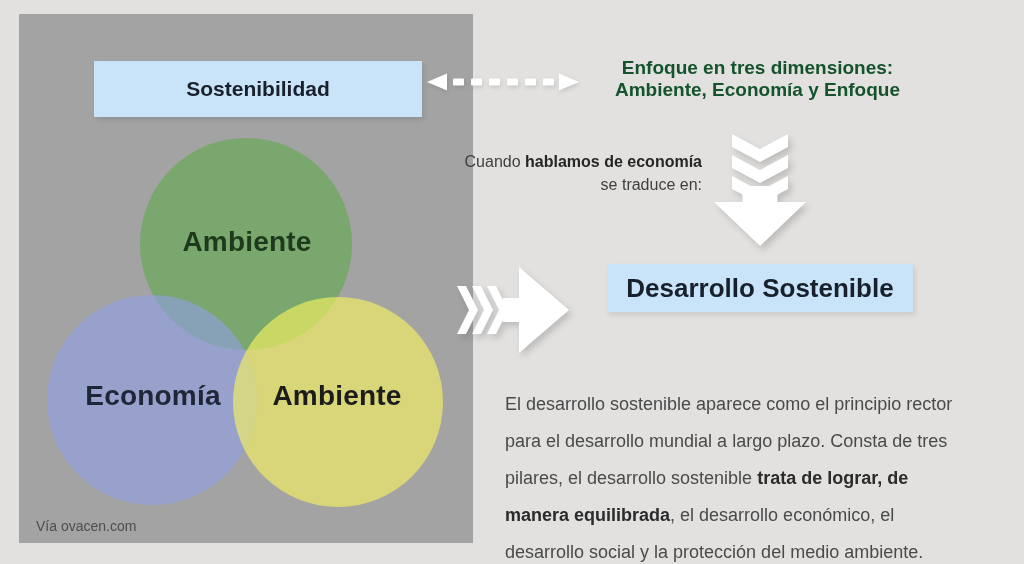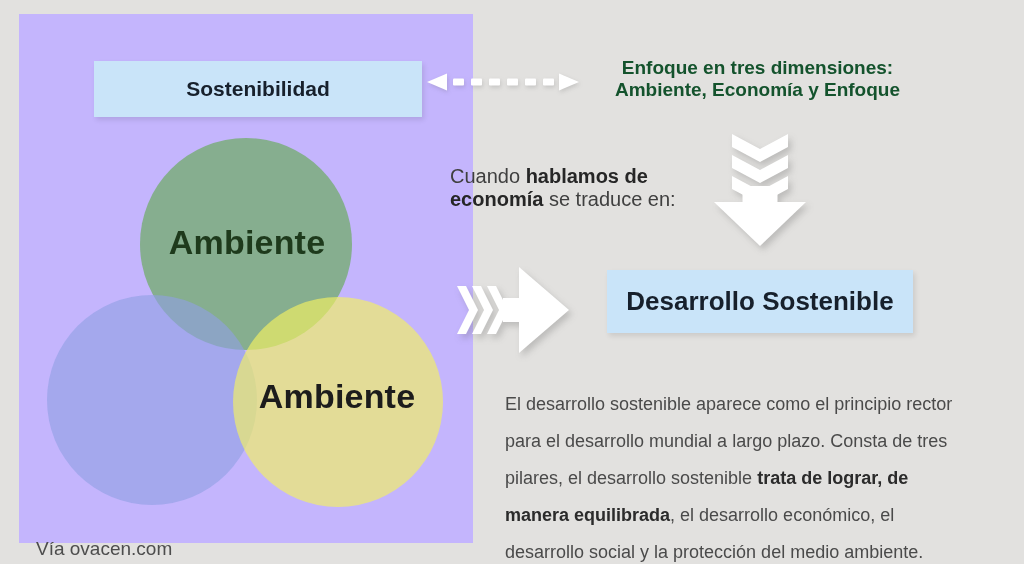--- a/index.html
+++ b/index.html
@@ -11,21 +11,21 @@
     width: 1024px;
     height: 564px;
     background: #e2e1df;
     overflow: hidden;
   }
 
   .panel {
     position: absolute;
     left: 19px; top: 14px;
     width: 454px; height: 529px;
-    background: #c4b5fd;
+    background: #a3a3a3;
   }
 
   
   .circle {
     position: absolute;
     border-radius: 50%;
   }
   .circle-ambiente {
     left: 121px; top: 124px;   
     width: 212px; height: 212px;
@@ -41,33 +41,33 @@
   .circle-sociedad {
     left: 214px; top: 283px;   
     width: 210px; height: 210px;
     background: rgba(244,241,97,0.65);
     z-index: 3;
   }
   .venn-label {
     position: absolute;
     transform: translate(-50%, -50%);
     font-weight: 700;
-    font-size: 34px;
+    font-size: 28px;
     letter-spacing: 0.2px;
     white-space: nowrap;
     z-index: 4;
   }
   .label-ambiente { left: 228px; top: 228px; color: #1e3a1c; }  
   .label-economia { left: 134px; top: 382px; color: #1e2637; }  
   .label-sociedad { left: 318px; top: 382px; color: #1c1c1c; }  
 
   .credit {
     position: absolute;
-    left: 17px; top: 524px;
-    font-size: 19px;
+    left: 17px; top: 504px;
+    font-size: 14px;
     color: #4d4d4d;
     z-index: 5;
   }
 
   .blue-box {
     position: absolute;
     background: #c9e4f9;
     display: flex;
     align-items: center;
     justify-content: center;
@@ -77,22 +77,22 @@
   .sost-box {
     left: 75px; top: 47px;
     width: 328px; height: 56px;
   }
   .sost-box .box-label {
     font-weight: 700;
     font-size: 21px;
     color: #17202c;
   }
   .desarrollo-box {
-    left: 607px; top: 270px;
-    width: 306px; height: 63px;
+    left: 607px; top: 264px;
+    width: 306px; height: 48px;
   }
   .desarrollo-box .box-label {
     font-weight: 700;
     font-size: 26px;
     color: #17202c;
   }
 
   .enfoque {
     position: absolute;
     left: 585px; top: 57px;
@@ -100,26 +100,27 @@
     text-align: center;
     font-weight: 700;
     font-size: 19px;
     line-height: 22px;
     color: #14532d;
     z-index: 6;
   }
 
   .cuando {
     position: absolute;
-    left: 450px; top: 165px;
+    left: 450px; top: 150px;
     width: 252px;
-    font-size: 20px;
+    font-size: 16px;
     line-height: 23px;
     color: #3f3f3f;
     z-index: 6;
+    text-align: right;
   }
   .cuando b { color: #262626; }
 
   .paragraph {
     position: absolute;
     left: 505px; top: 386px;
     width: 470px;
     font-size: 18px;
     line-height: 37px;
     color: #4a4a4a;
@@ -145,20 +146,21 @@
 
     <div class="blue-box sost-box">
       <span class="box-label">Sostenibilidad</span>
     </div>
 
     <div class="circle circle-ambiente"></div>
     <div class="circle circle-economia"></div>
     <div class="circle circle-sociedad"></div>
 
     <div class="venn-label label-ambiente">Ambiente</div>
+    <div class="venn-label label-economia">Economía</div>
     <div class="venn-label label-sociedad">Ambiente</div>
 
     <div class="credit">Vía ovacen.com</div>
   </div>
 
   <svg class="arrow-svg dashed-arrow" width="152" height="18" viewBox="0 0 152 18" xmlns="http://www.w3.org/2000/svg">
     <g fill="#ffffff">
       <polygon points="0,9 20,0.5 20,17.5"></polygon>
       <rect x="26" y="5.5" width="11" height="7" rx="1"></rect>
       <rect x="44" y="5.5" width="11" height="7" rx="1"></rect>

